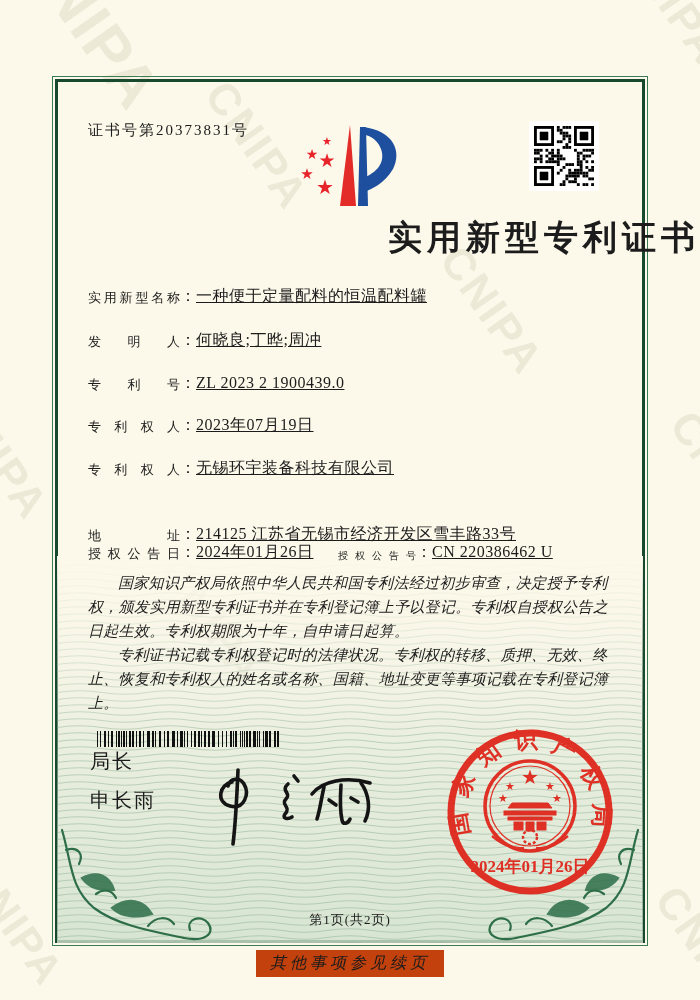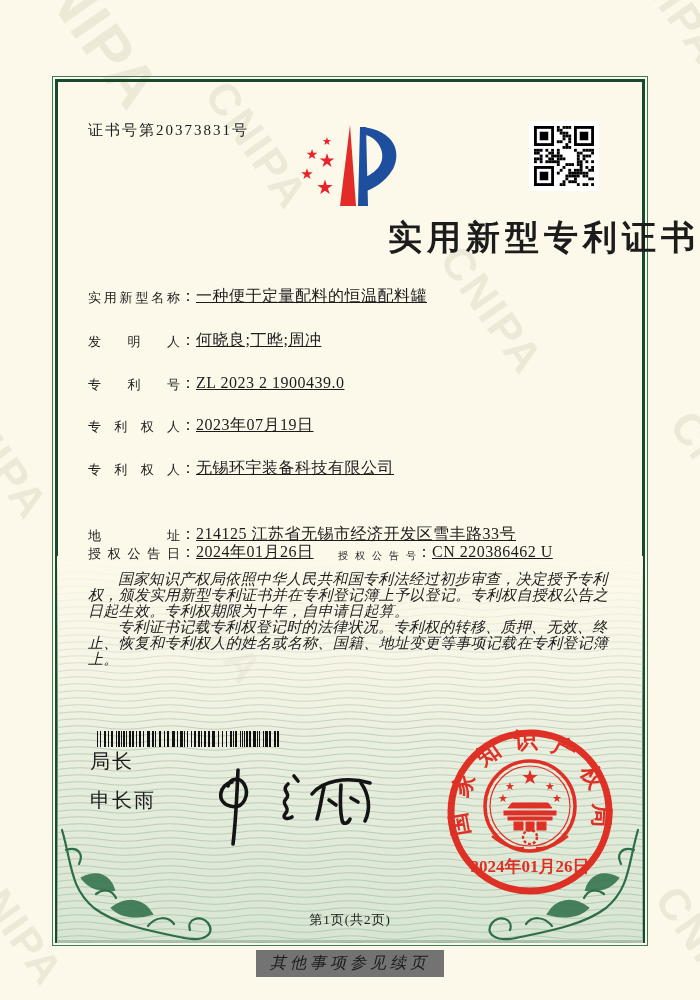--- a/index.html
+++ b/index.html
@@ -24,30 +24,30 @@
   .title{position:absolute;left:0;top:215px;width:700px;text-align:right;
          font-size:34px;font-weight:bold;letter-spacing:5px;}
   .frow{position:absolute;left:88px;height:22px;white-space:nowrap;}
   .flabel{display:inline-block;width:92px;font-size:13px;text-align:justify;
           text-align-last:justify;vertical-align:bottom;}
   .fcolon{display:inline-block;width:16px;font-size:16px;}
   .fvalue{font-size:16px;letter-spacing:0.5px;text-decoration:underline;}
   .grant2{position:absolute;left:250px;top:0;white-space:nowrap;}
   .grant2 .flabel{width:78px;font-size:10px;}
   .paras{position:absolute;left:88px;top:571px;width:526px;}
-  .paras p{margin:0;font-size:15px;line-height:16px;text-indent:2em;
+  .paras p{margin:0;font-size:15px;line-height:24px;text-indent:2em;
            font-style:italic;font-family:"Liberation Serif","DejaVu Serif",serif;
            letter-spacing:0.3px;}
   .director{position:absolute;left:90px;top:748px;
             font-family:"Liberation Sans","DejaVu Sans",sans-serif;font-size:20px;}
   .director div{margin-bottom:12px;letter-spacing:2px;}
   .page-num{position:absolute;left:0;top:911px;width:700px;text-align:center;
             font-size:13px;letter-spacing:1px;}
   .bottom-note{position:absolute;left:0;top:950px;width:700px;text-align:center;}
-  .bottom-note span{display:inline-block;background:#737373;padding:3px 14px;
+  .bottom-note span{display:inline-block;background:#c2410c;padding:3px 14px;
             font-size:16px;font-style:italic;letter-spacing:4px;}
   .qr-box{position:absolute;left:529px;top:121px;width:70px;height:70px;background:#fff;}
   .seal{opacity:0.93;}
 </style>
 </head>
 <body>
 
 <span class="wm" style="left:-10px;top:-15px;font-size:62px;">CNIPA</span>
 <span class="wm" style="left:185px;top:120px;font-size:44px;">CNIPA</span>
 <span class="wm" style="left:600px;top:-25px;font-size:44px;">CNIPA</span>

